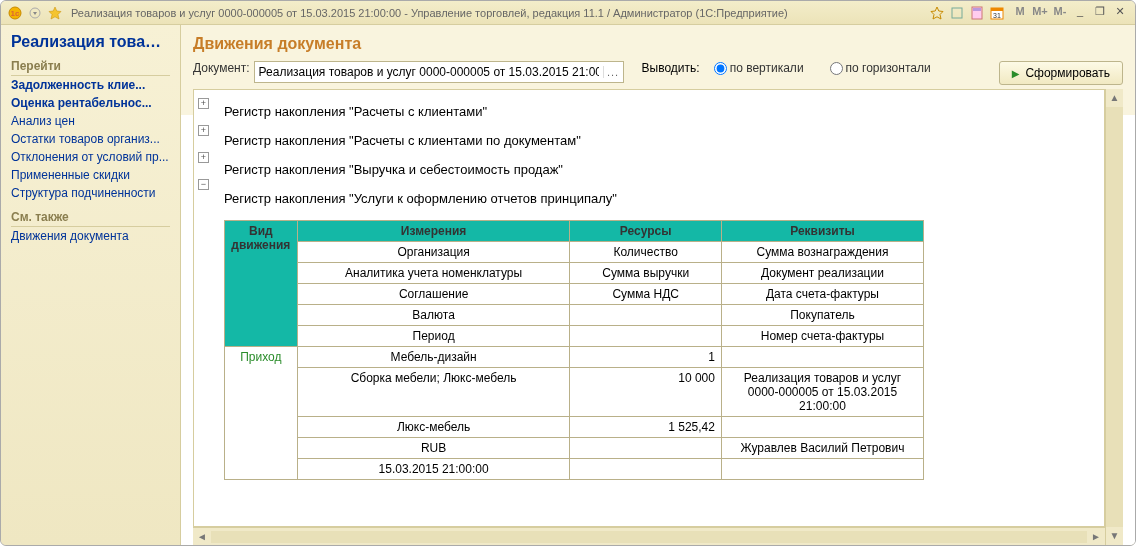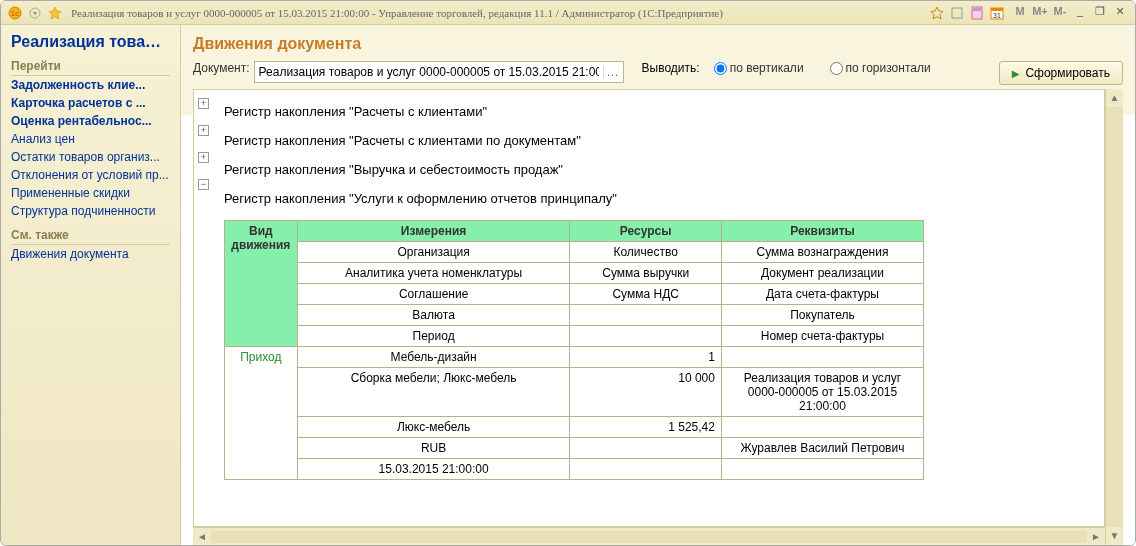--- a/index.html
+++ b/index.html
@@ -1,20 +1,20 @@
 <!DOCTYPE html>
 <html><head>
 <meta charset="utf-8">
 <style>
   * { box-sizing: border-box; }
   body { margin: 0; font-family: Arial, sans-serif; font-size: 12px; background: #fff; }
   .window { width: 1136px; height: 546px; border: 1px solid #aaa; background: linear-gradient(to bottom, #f7f2d8 0%, #f0e9c8 100%); display: flex; flex-direction: column; border-radius: 6px; overflow: hidden; }
   .titlebar { height: 24px; background: linear-gradient(to bottom, #f3edca, #ece3b8); display: flex; align-items: center; padding: 0 6px; border-bottom: 1px solid #d6cd9f; }
   .titlebar .icon { width: 16px; height: 16px; margin-right: 4px; display: inline-flex; align-items: center; justify-content: center; }
-  .titlebar .title-text { color: #666; font-size: 11px; flex: 0 0 auto; margin-left: 4px; font-family: Liberation Serif, serif; }
+  .titlebar .title-text { color: #666; font-size: 11px; flex: 0 0 auto; margin-left: 4px; }
   .titlebar .spacer { flex: 1; }
   .titlebar .winbtn { width: 18px; height: 16px; margin-left: 2px; font-size: 11px; color: #555; text-align: center; cursor: pointer; }
   .titlebar .mbtn { font-weight: bold; color: #888; }
   .body { flex: 1; display: flex; overflow: hidden; }
   .sidebar { width: 180px; background: linear-gradient(to bottom, #f7f1d5, #efe7c2); border-right: 1px solid #d6cd9f; padding: 8px 10px; overflow: hidden; }
   .sidebar .hdr-main { color: #003399; font-weight: bold; font-size: 16px; margin-bottom: 6px; white-space: nowrap; overflow: hidden; text-overflow: ellipsis; }
   .sidebar .section-title { color: #8a7e4f; font-weight: bold; font-size: 12px; border-bottom: 1px solid #d6cd9f; padding: 2px 0; margin-top: 6px; }
   .sidebar .link { color: #003399; font-size: 12px; padding: 2px 0; white-space: nowrap; overflow: hidden; text-overflow: ellipsis; cursor: pointer; }
   .sidebar .link.bold { font-weight: bold; }
   .main { flex: 1; background: #fff; display: flex; flex-direction: column; overflow: hidden; border-top-left-radius: 0; }
@@ -29,21 +29,21 @@
   .radio-item { display: flex; align-items: center; gap: 3px; }
   .radio-item input { margin: 0; }
   .generate-btn { margin-left: auto; height: 24px; padding: 0 12px; background: linear-gradient(to bottom, #fdfae6, #f1e9c2); border: 1px solid #bdb58c; border-radius: 3px; display: flex; align-items: center; gap: 6px; cursor: pointer; font-size: 12px; }
   .generate-btn .play { color: #2a8c2a; font-size: 10px; }
   .content-area { flex: 1; border: 1px solid #d6cd9f; background: #fff; padding: 8px 12px 8px 30px; overflow: auto; position: relative; }
   .tree-col { position: absolute; left: 4px; top: 8px; width: 22px; }
   .tree-box { width: 11px; height: 11px; border: 1px solid #999; font-size: 9px; line-height: 9px; text-align: center; color: #555; margin-bottom: 16px; cursor: pointer; background: #fff; }
   .section-text { font-size: 13px; margin: 6px 0 14px 0; color: #000; }
   .data-table { border-collapse: collapse; margin-top: 4px; margin-left: 0; width: 700px; }
   .data-table th, .data-table td { border: 1px solid #b9b089; padding: 3px 6px; font-size: 12px; text-align: center; vertical-align: top; }
-  .data-table th { background: #86efac; font-weight: bold; color: #333; }
+  .data-table th { background: #14b8a6; font-weight: bold; color: #333; }
   .data-table .num { text-align: right; }
   .data-table .mov { color: #2a8c2a; }
   .hscroll { height: 18px; background: #f0e9c8; border-top: 1px solid #d6cd9f; display: flex; align-items: center; }
   .hscroll .arrow { width: 18px; text-align: center; color: #777; cursor: pointer; font-size: 10px; }
   .hscroll .track { flex: 1; height: 12px; background: #e8e0b8; position: relative; }
   .vscroll { width: 18px; background: #f0e9c8; border-left: 1px solid #d6cd9f; display: flex; flex-direction: column; }
   .vscroll .arrow { height: 18px; text-align: center; color: #777; cursor: pointer; font-size: 10px; line-height: 18px; }
   .vscroll .track { flex: 1; background: #e8e0b8; }
   .content-wrap { flex: 1; display: flex; overflow: hidden; }
   .content-left { flex: 1; display: flex; flex-direction: column; overflow: hidden; }
@@ -101,21 +101,20 @@
     <span class="winbtn">_</span>
     <span class="winbtn">❐</span>
     <span class="winbtn">✕</span>
   </div>
 
   <div class="body">
     <div class="sidebar">
       <div class="hdr-main">Реализация товаров ...</div>
       <div class="section-title">Перейти</div>
       <div class="link bold">Задолженность клие...</div>
-      <div class="link bold">Карточка расчетов с ...</div>
       <div class="link bold">Оценка рентабельнос...</div>
       <div class="link">Анализ цен</div>
       <div class="link">Остатки товаров организ...</div>
       <div class="link">Отклонения от условий пр...</div>
       <div class="link">Примененные скидки</div>
       <div class="link">Структура подчиненности</div>
       <div class="section-title">См. также</div>
       <div class="link">Движения документа</div>
     </div>
 

